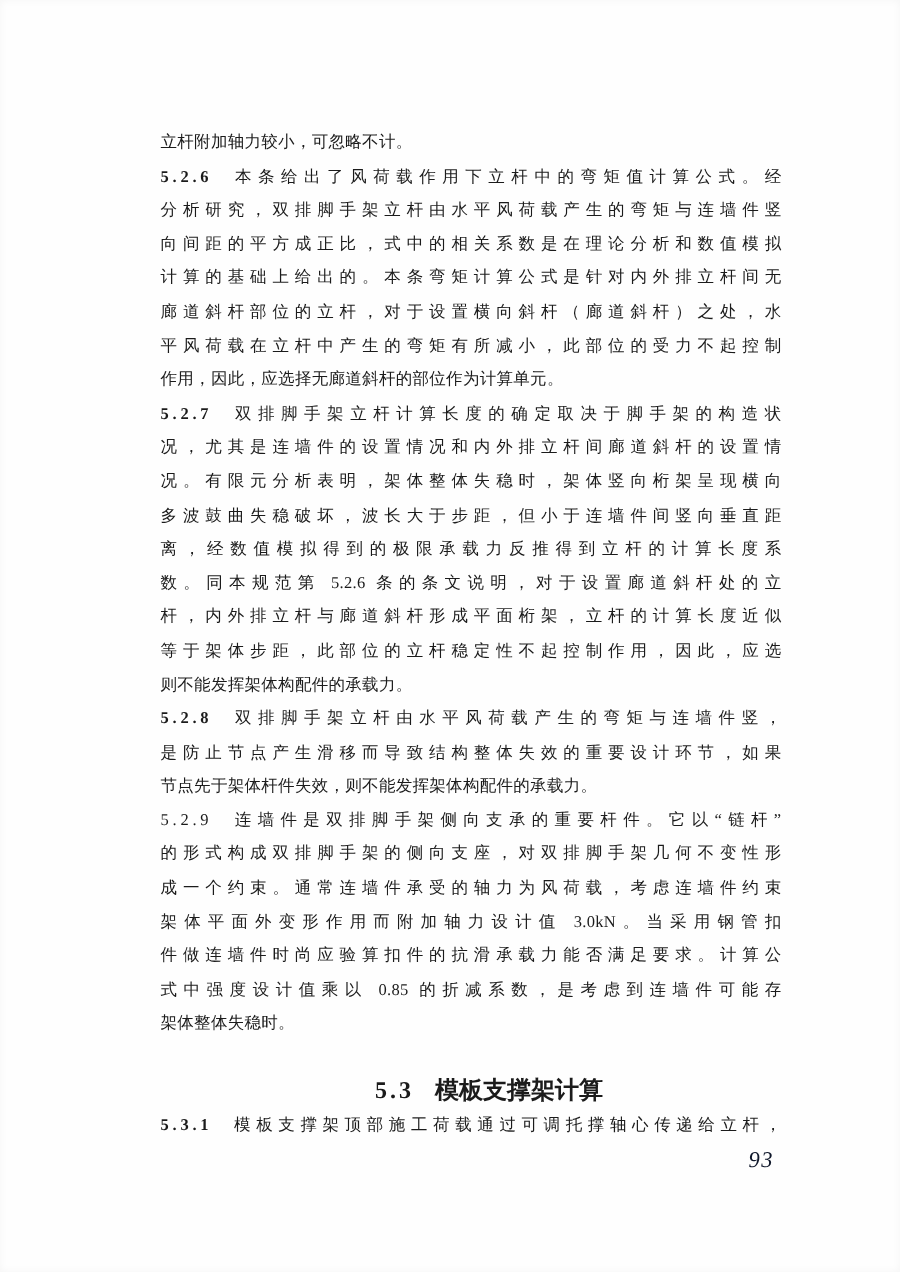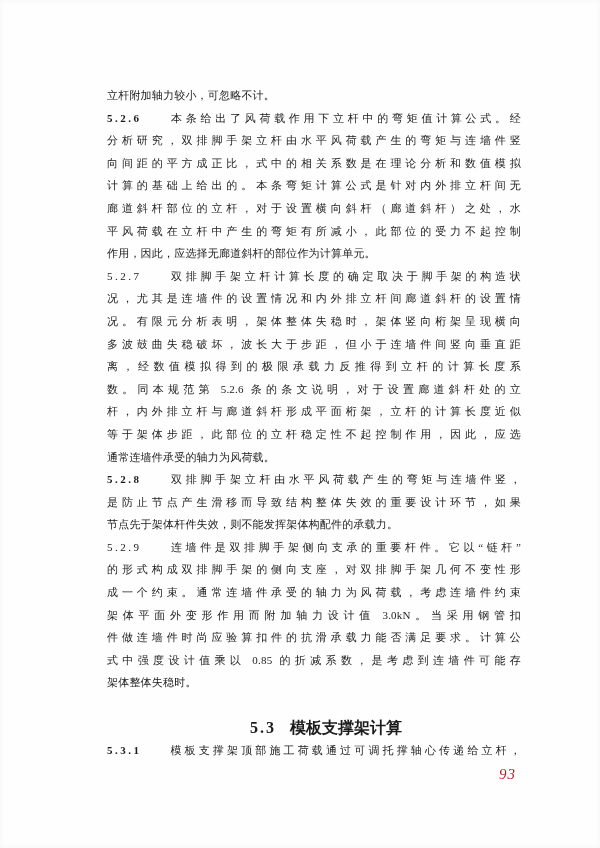--- a/index.html
+++ b/index.html
@@ -35,21 +35,21 @@
   .line.justify{
     white-space:normal;
     text-align:justify;
     text-align-last:justify;
     -moz-text-align-last:justify;
   }
   .seg{ font-style:normal; }
   .seg.num{
     font-weight:bold;
     letter-spacing:2.5px;
-    margin-right:26px;
+    margin-right:11px;
     font-family:"Liberation Serif","DejaVu Serif",serif;
   }
   .heading{
     position:absolute;
     left:107px;
     width:414px;
     top:704px;
     margin:12px;
     font-size:16px;
     line-height:24px;
@@ -60,46 +60,46 @@
     letter-spacing:2px;
     margin-right:14px;
   }
   .pageno{
     position:absolute;
     left:499px;
     top:766px;
     font-size:15px;
     font-style:italic;
     letter-spacing:1px;
-    color:#b91c1c;
+    color:#0f172a;
   }
 </style>
 </head>
 <body>
 
 <div class="page">
 
   <div class="text-block" id="body-lines">
       <div class="line"><span class="seg">立杆附加轴力较小，可忽略不计。</span></div>
       <div class="line justify"><span class="seg num" style="font-weight: bold;">5.2.6</span><span class="seg">本条给出了风荷载作用下立杆中的弯矩值计算公式。经</span></div>
       <div class="line justify"><span class="seg">分析研究，双排脚手架立杆由水平风荷载产生的弯矩与连墙件竖</span></div>
       <div class="line justify"><span class="seg">向间距的平方成正比，式中的相关系数是在理论分析和数值模拟</span></div>
       <div class="line justify"><span class="seg">计算的基础上给出的。本条弯矩计算公式是针对内外排立杆间无</span></div>
       <div class="line justify"><span class="seg">廊道斜杆部位的立杆，对于设置横向斜杆（廊道斜杆）之处，水</span></div>
       <div class="line justify"><span class="seg">平风荷载在立杆中产生的弯矩有所减小，此部位的受力不起控制</span></div>
       <div class="line"><span class="seg">作用，因此，应选择无廊道斜杆的部位作为计算单元。</span></div>
-      <div class="line justify"><span class="seg num" style="font-weight: normal;">5.2.7</span><span class="seg">双排脚手架立杆计算长度的确定取决于脚手架的构造状</span></div>
+      <div class="line justify"><span class="seg num" style="font-weight: bold;">5.2.7</span><span class="seg">双排脚手架立杆计算长度的确定取决于脚手架的构造状</span></div>
       <div class="line justify"><span class="seg">况，尤其是连墙件的设置情况和内外排立杆间廊道斜杆的设置情</span></div>
       <div class="line justify"><span class="seg">况。有限元分析表明，架体整体失稳时，架体竖向桁架呈现横向</span></div>
       <div class="line justify"><span class="seg">多波鼓曲失稳破坏，波长大于步距，但小于连墙件间竖向垂直距</span></div>
       <div class="line justify"><span class="seg">离，经数值模拟得到的极限承载力反推得到立杆的计算长度系</span></div>
       <div class="line justify"><span class="seg">数。同本规范第 5.2.6 条的条文说明，对于设置廊道斜杆处的立</span></div>
       <div class="line justify"><span class="seg">杆，内外排立杆与廊道斜杆形成平面桁架，立杆的计算长度近似</span></div>
       <div class="line justify"><span class="seg">等于架体步距，此部位的立杆稳定性不起控制作用，因此，应选</span></div>
-      <div class="line"><span class="seg">通常连墙件承受的轴力为风荷载。</span></div>
+      <div class="line"><span class="seg">则不能发挥架体构配件的承载力。</span></div>
       <div class="line justify"><span class="seg num" style="font-weight: bold;">5.2.8</span><span class="seg">双排脚手架立杆由水平风荷载产生的弯矩与连墙件竖，</span></div>
       <div class="line justify"><span class="seg">是防止节点产生滑移而导致结构整体失效的重要设计环节，如果</span></div>
       <div class="line"><span class="seg">节点先于架体杆件失效，则不能发挥架体构配件的承载力。</span></div>
       <div class="line justify"><span class="seg num" style="font-weight: normal;">5.2.9</span><span class="seg">连墙件是双排脚手架侧向支承的重要杆件。它以“链杆”</span></div>
       <div class="line justify"><span class="seg">的形式构成双排脚手架的侧向支座，对双排脚手架几何不变性形</span></div>
       <div class="line justify"><span class="seg">成一个约束。通常连墙件承受的轴力为风荷载，考虑连墙件约束</span></div>
       <div class="line justify"><span class="seg">架体平面外变形作用而附加轴力设计值 3.0kN。当采用钢管扣</span></div>
       <div class="line justify"><span class="seg">件做连墙件时尚应验算扣件的抗滑承载力能否满足要求。计算公</span></div>
       <div class="line justify"><span class="seg">式中强度设计值乘以 0.85 的折减系数，是考虑到连墙件可能存</span></div>
       <div class="line"><span class="seg">架体整体失稳时。</span></div>

